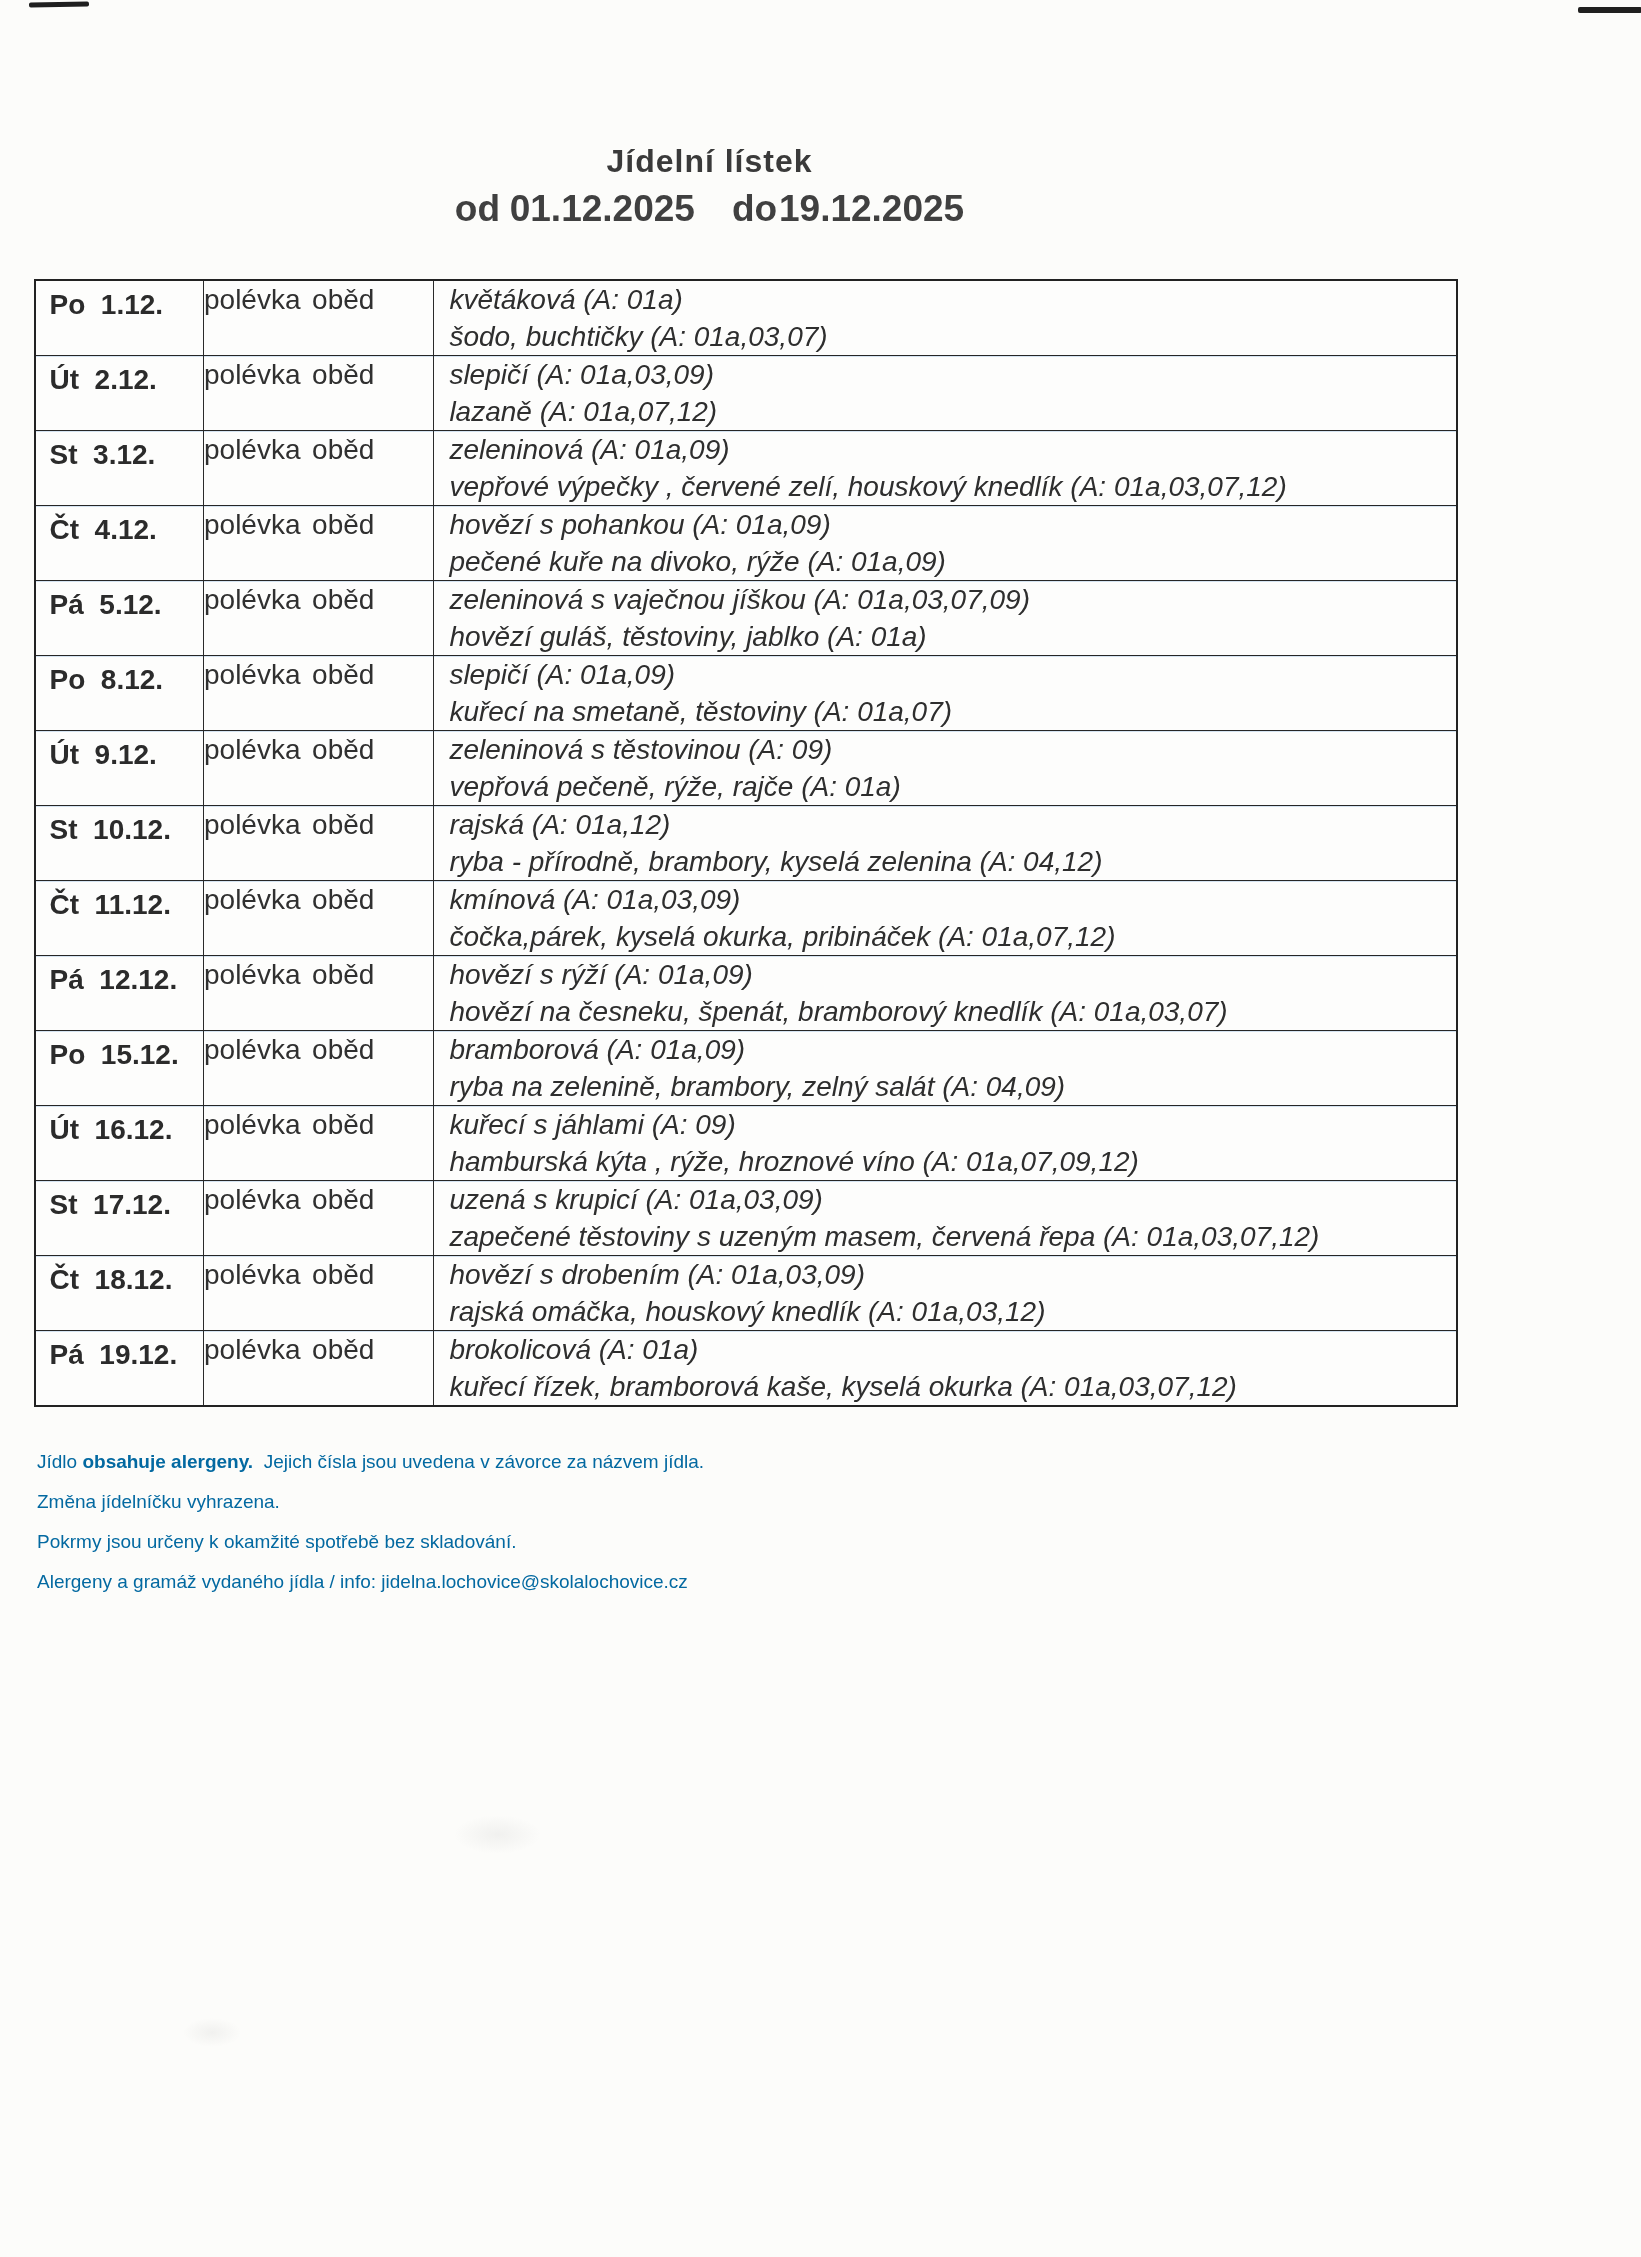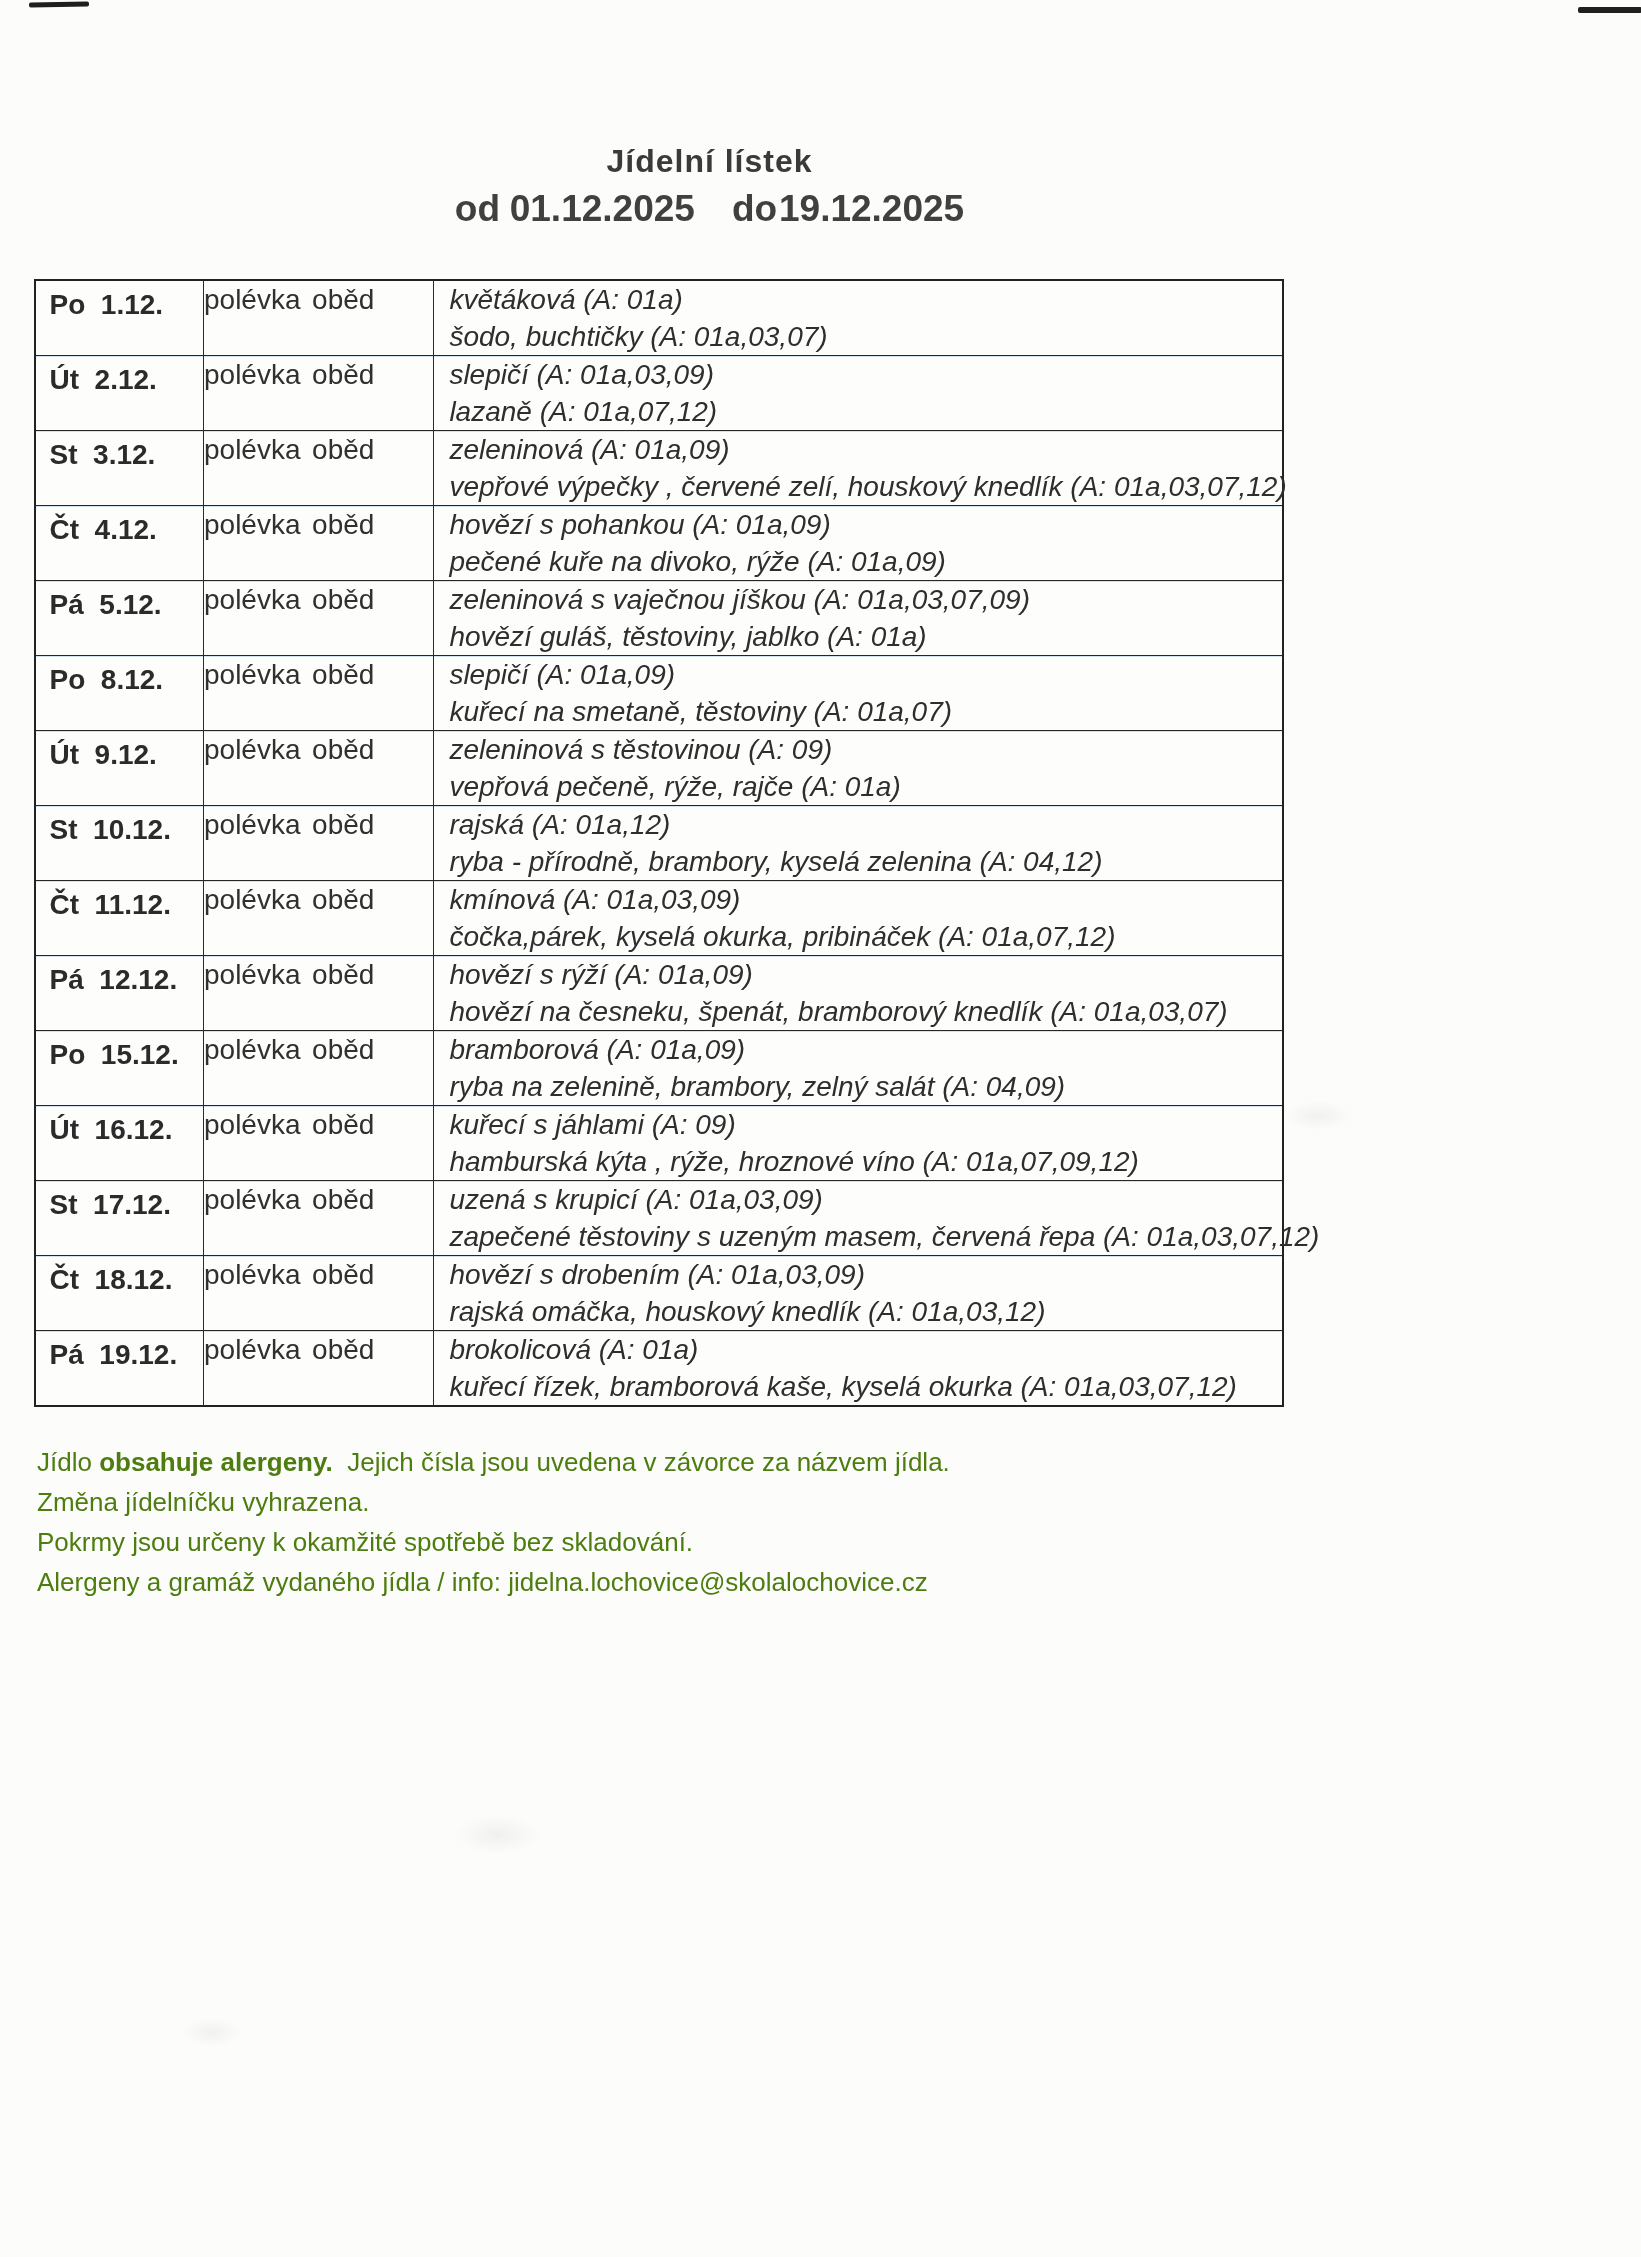--- a/index.html
+++ b/index.html
@@ -34,21 +34,21 @@
     letter-spacing:1px;margin:0;
   }
   .dates{
     margin-top:7.7px;
     font-size:37px;font-weight:700;color:#404040;
   }
   .dates .lbl{margin:0 9.7px 0 0;}
   .dates .lbl2{margin:0 1.9px 0 37px;}
 
   .menu-table{
-    position:absolute;left:34px;top:279px;width:1250px;
+    position:absolute;left:34px;top:279px;width:1424px;
     border:2.9px solid #222;
     background:#fdfdfc;
     box-sizing:border-box;
   }
   .day-block{
     display:grid;
     grid-template-columns:168px 230px 1fr;
     border-bottom:1.9px solid #262626;
     box-shadow:0 1px 0 rgba(120,170,215,0.30);
   }
@@ -70,21 +70,21 @@
     padding-right:11.6px;font-size:28px;color:#303030;
   }
   .col-dishes{display:flex;flex-direction:column;font-style:italic;}
   .col-dishes .dish-line{
     height:37px;display:flex;align-items:center;
     padding-left:15.4px;font-size:28px;color:#2e2e2e;
     white-space:pre;
   }
   .footer{
     position:absolute;left:37px;top:1442px;width:1545px;
-    font-size:26px;color:#4d7c0f;line-height:40px;
+    font-size:19px;color:#0369a1;line-height:40px;
   }
   .footer .b{font-weight:700;}
   .footer .line{white-space:pre-wrap;}
 </style>
 </head>
 <body>
 
 <div class="page">
 
   <div class="artifact tl"></div>

